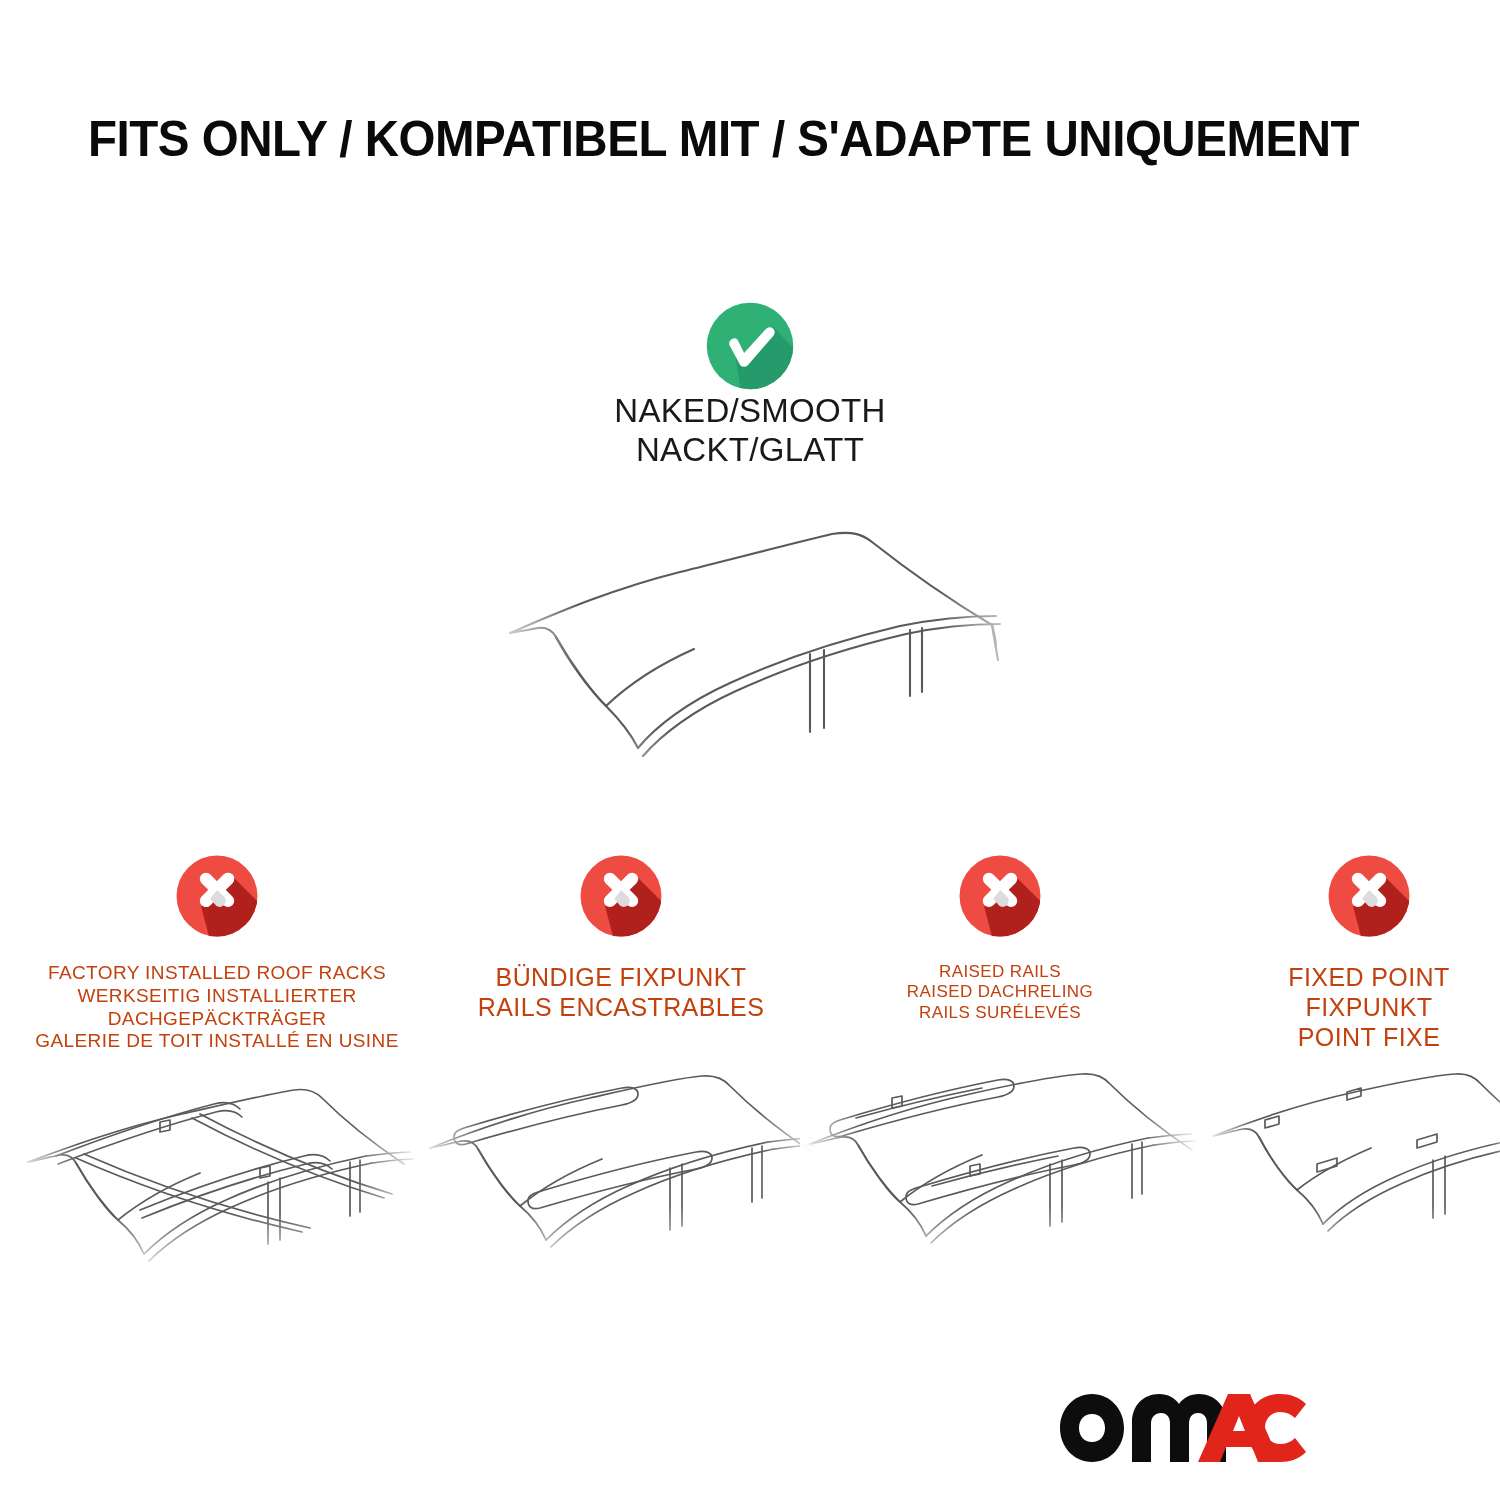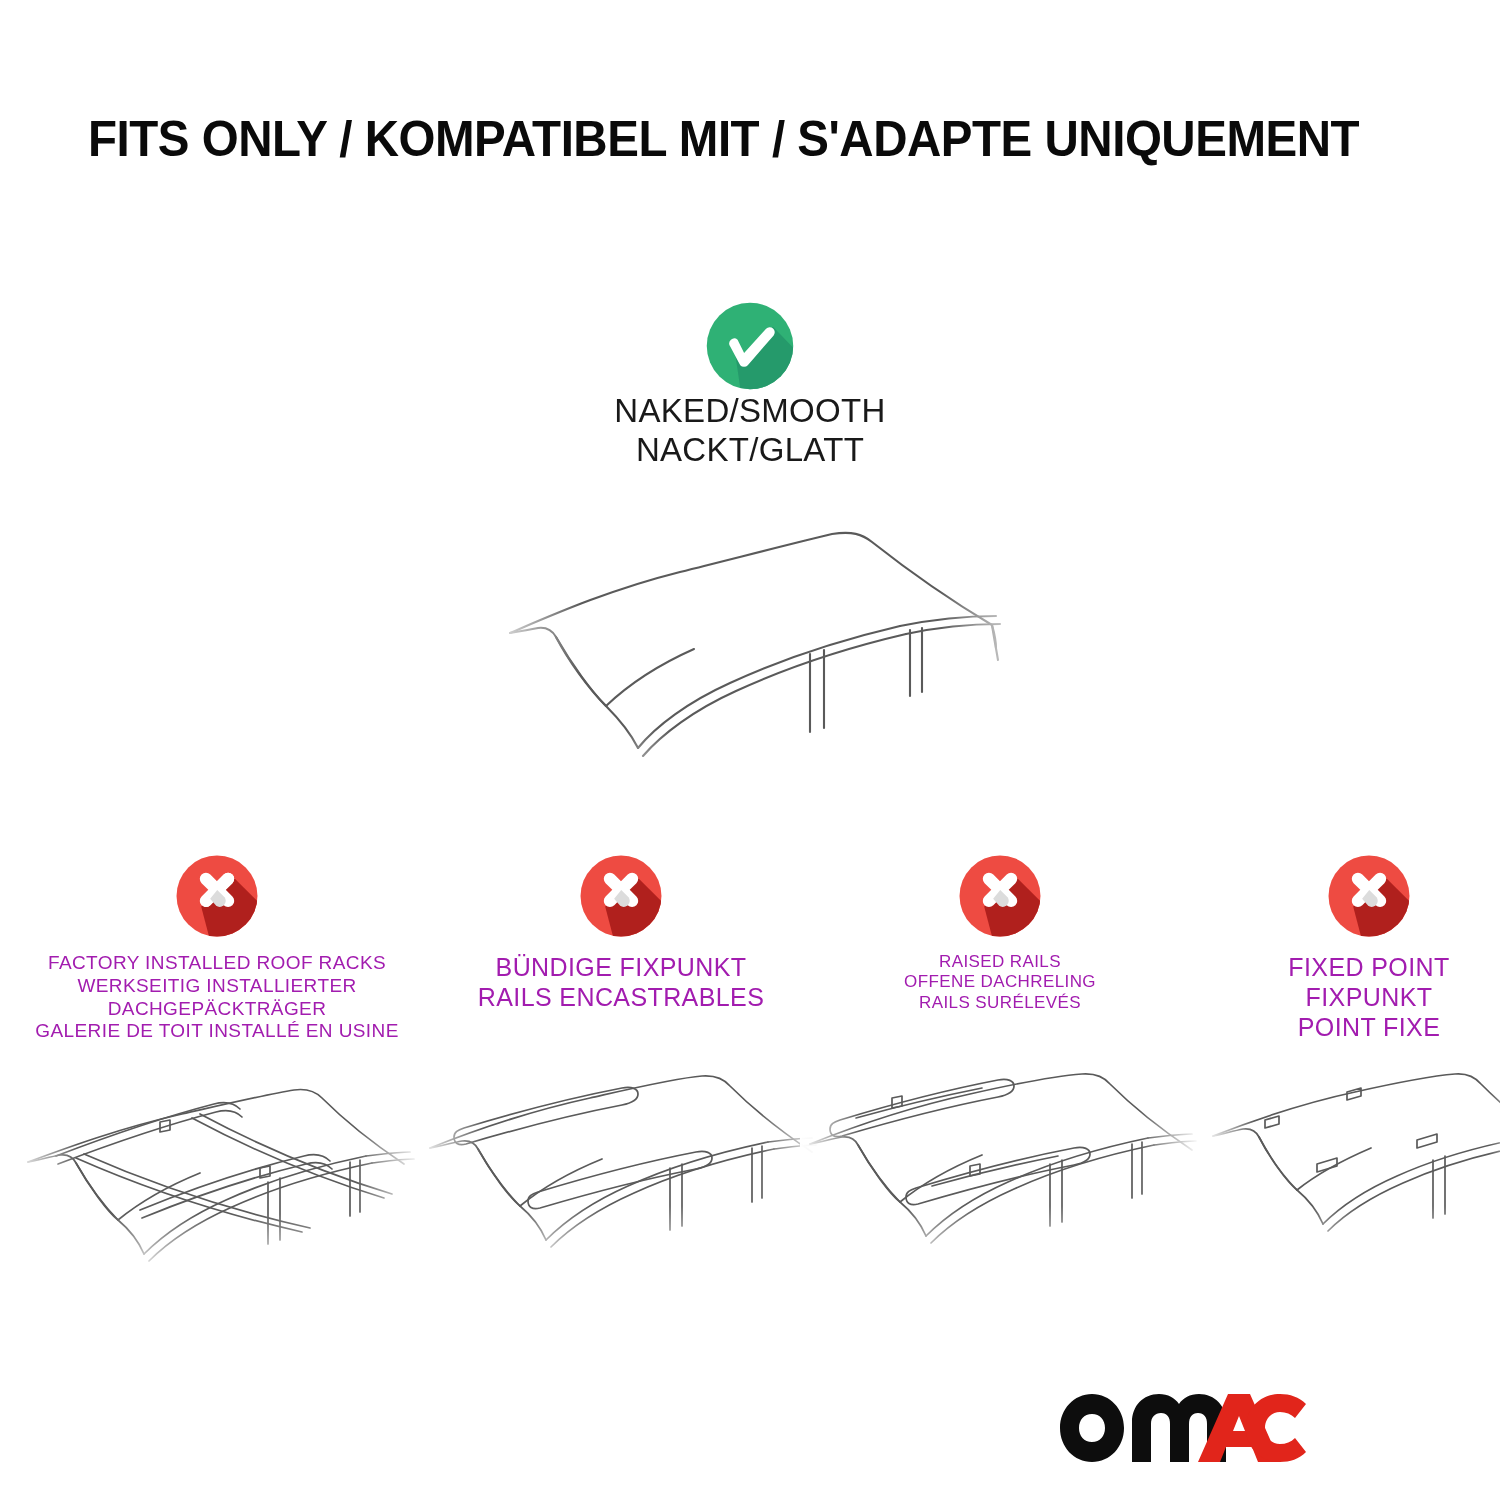--- a/index.html
+++ b/index.html
@@ -65,24 +65,24 @@
     position:absolute;
     top:0;
     text-align:center;
   }
   .not-col .badge-x{
     width:88px;height:88px;
     display:block;
     margin:0 auto;
   }
   .not-labels{
-    margin-top:12px;
+    margin-top:22px;
     line-height:1.2;
     font-weight:300;
-    color:#a21caf;
+    color:#c2410c;
     letter-spacing:0.4px;
   }
   .not-labels div{white-space:nowrap;}
   .col-art{
     position:absolute;
     top:218px;
     left:0;
   }
 
   
@@ -327,21 +327,21 @@
         <circle cx="50" cy="50" r="46" fill="#ee4b42"></circle>
         <g clip-path="url(#clipX2)">
           <path d="M57 38 L70 30 L100 60 L100 100 L42 100 L32 62 Z" fill="#b0201d"></path>
         </g>
         <path d="M32.5 25.5 a7 7 0 0 1 9.9 0 L50 33.1 L57.6 25.5 a7 7 0 1 1 9.9 9.9 L59.9 43 L67.5 50.6 a7 7 0 0 1 -9.9 9.9 L50 52.9 L42.4 60.5 a7 7 0 0 1 -9.9 -9.9 L40.1 43 L32.5 35.4 a7 7 0 0 1 0 -9.9 Z" fill="#ffffff"></path>
         <path d="M50.3 43.2 L58.6 51.5 a7 7 0 0 1 -1 9 a7 7 0 0 1 -9 0.1 L42.2 53 Z" fill="#dcdcdc"></path>
       </svg>
 
       <div class="not-labels">
         <div>RAISED RAILS</div>
-        <div>OFFENE DACHRELING</div>
+        <div>RAISED DACHRELING</div>
         <div>RAILS SURÉLEVÉS</div>
       </div>
 
       <svg class="col-art" width="400" height="200" viewBox="0 0 400 200">
         <defs>
           <linearGradient id="f2L" x1="0" y1="0" x2="1" y2="0">
             <stop offset="0" stop-color="#fff" stop-opacity="1"></stop>
               <stop offset="0.15" stop-color="#fff" stop-opacity="0"></stop>
           </linearGradient>
           <linearGradient id="f2R" x1="0" y1="0" x2="1" y2="0">

